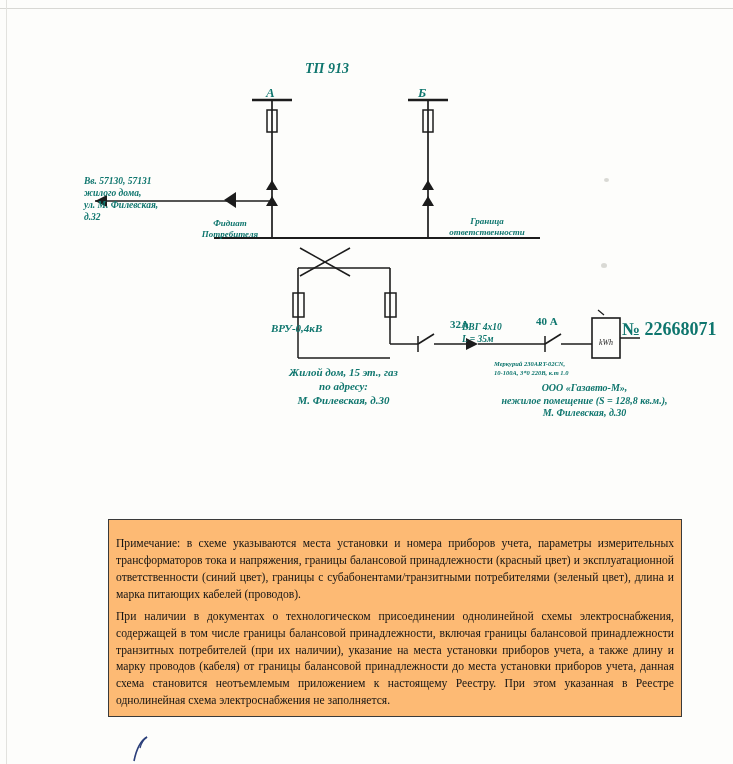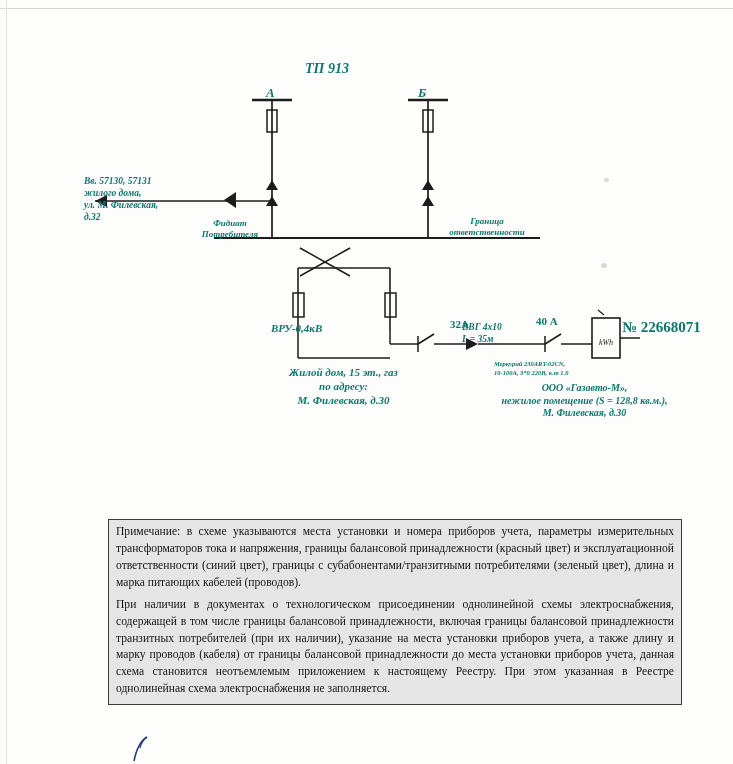--- a/index.html
+++ b/index.html
@@ -65,35 +65,35 @@
   #lbl-a { left: 266px; top: 85px; font-size: 13px; }
   #lbl-b { left: 418px; top: 85px; font-size: 13px; }
   #lbl-left-block { left: 84px; top: 176px; width: 140px; }
   #lbl-mid-block { left: 310px; top: 176px; width: 140px; }
   #lbl-fider { left: 185px; top: 218px; width: 90px; font-size: 9px; text-align: center;}
   #lbl-granica { left: 432px; top: 216px; width: 110px; font-size: 9px; text-align: center;}
   #lbl-vru { left: 243px; top: 322px; margin-left: 28px; }
   #lbl-32a { left: 408px; top: 318px; font-style: normal; margin-left: 42px; }
   #lbl-vvg { left: 462px; top: 322px; width: 90px; }
   #lbl-25a { left: 536px; top: 315px; font-style: normal; }
-  #lbl-meter-no { left: 622px; top: 318px; font-style: normal; font-size: 15px; }
+  #lbl-meter-no { left: 622px; top: 318px; font-style: normal; font-size: 18px; }
   #lbl-house { left: 256px; top: 366px; width: 175px; text-align: center; }
   #lbl-mercury { left: 494px; top: 360px; width: 120px; font-size: 6.5px; line-height: 1.35; }
   #lbl-gazovto { left: 492px; top: 382px; width: 185px; text-align: center; font-size: 10px; }
 
   
   #note-box {
     position: absolute;
     left: 108px;
     top: 519px;
     width: 574px;
     border: 1px solid #3a3a3a;
-    padding: 4px 7px 6px 7px;
+    padding: 16px 7px 6px 7px;
     box-sizing: border-box;
-    background: #e5e5e5;
+    background: #fdba74;
   }
   #note-box p {
     margin: 0;
     font-family: "Liberation Serif", serif;
     font-size: 11.6px;
     line-height: 1.46;
     text-align: justify;
     text-justify: inter-word;
     color: #141414;
   }

